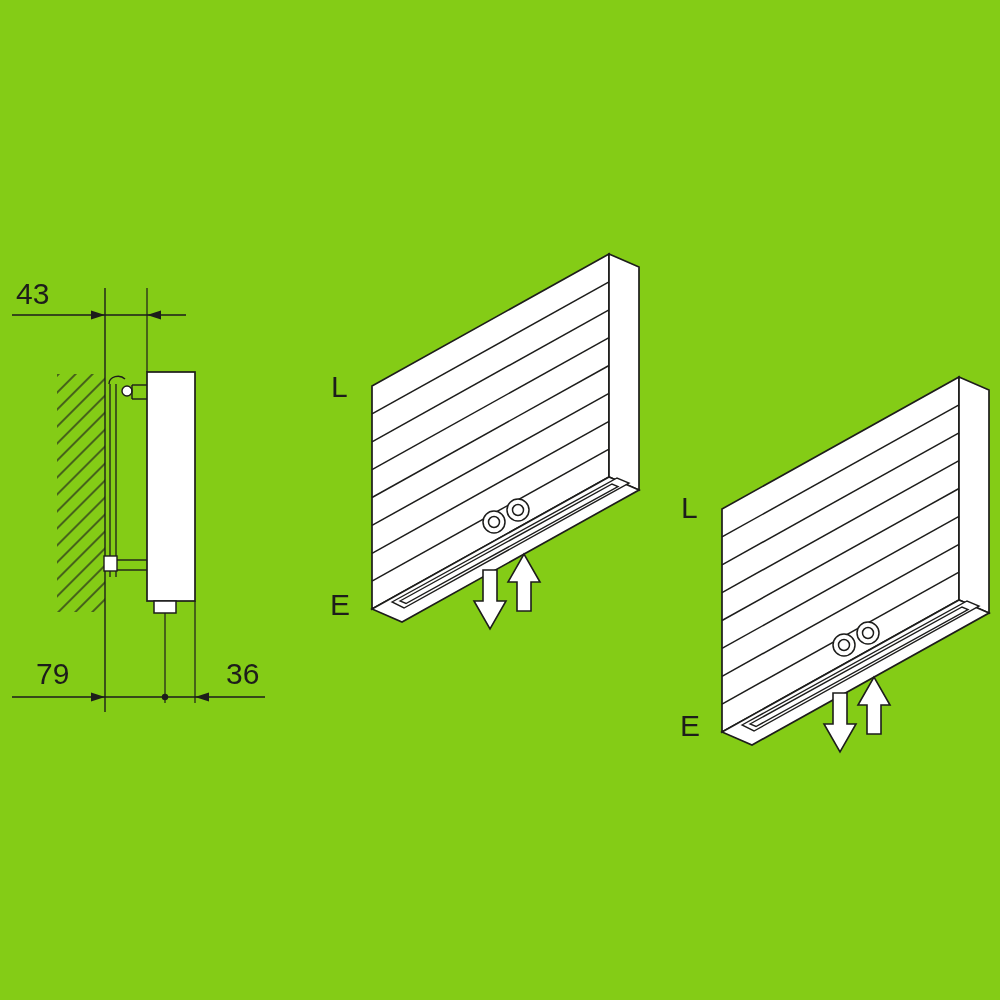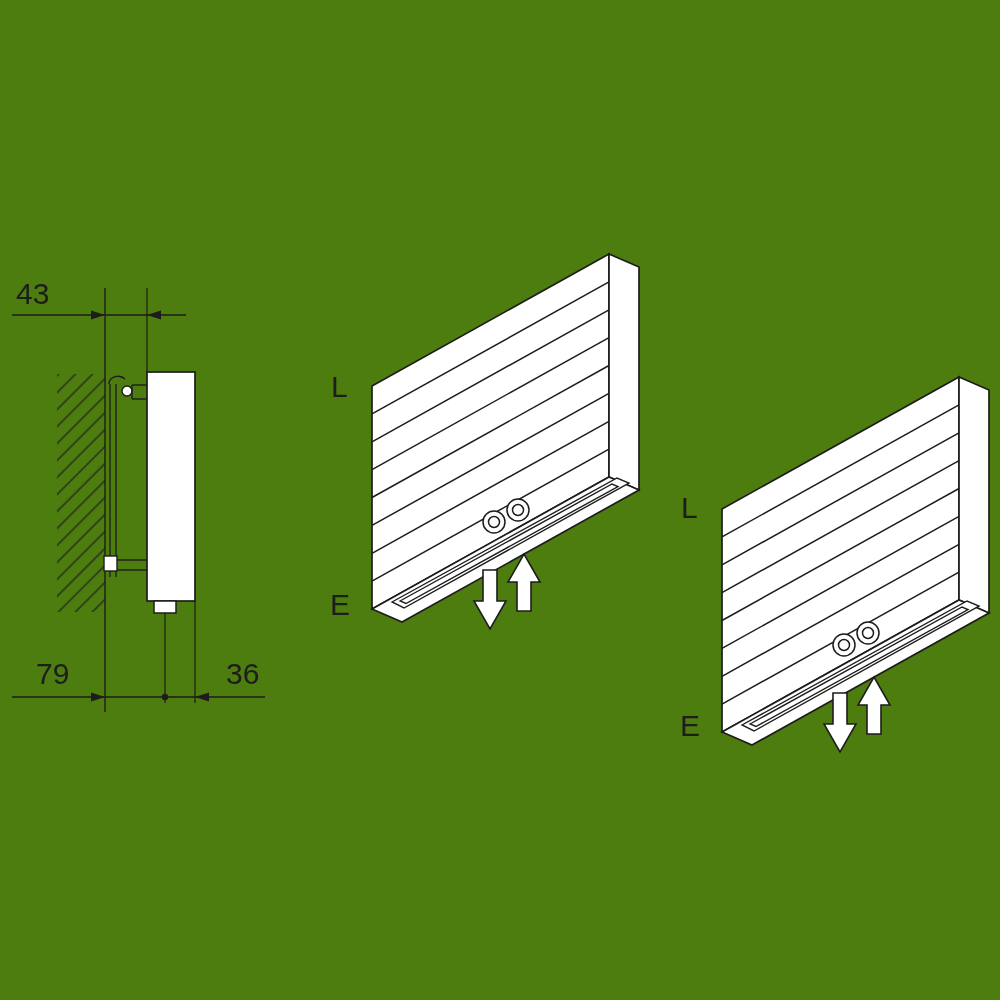--- a/index.html
+++ b/index.html
@@ -1,16 +1,16 @@
 <!DOCTYPE html>
 <html><head>
 <meta charset="utf-8">
 <style>
   html,body{margin:0;padding:0;background:#ffffff;}
-  .canvas{position:relative;width:1000px;height:1000px;background:#4d7c0f;overflow:hidden;
+  .canvas{position:relative;width:1000px;height:1000px;background:#84cc16;overflow:hidden;
           font-family:"Liberation Sans", sans-serif;}
   svg{display:block;}
   text{font-family:"Liberation Sans", sans-serif;fill:#1d1d1b;}
   .dim-text{font-size:30px;}
   .port-text{font-size:30px;}
 </style>
 </head>
 <body>
 
 <div class="canvas">

